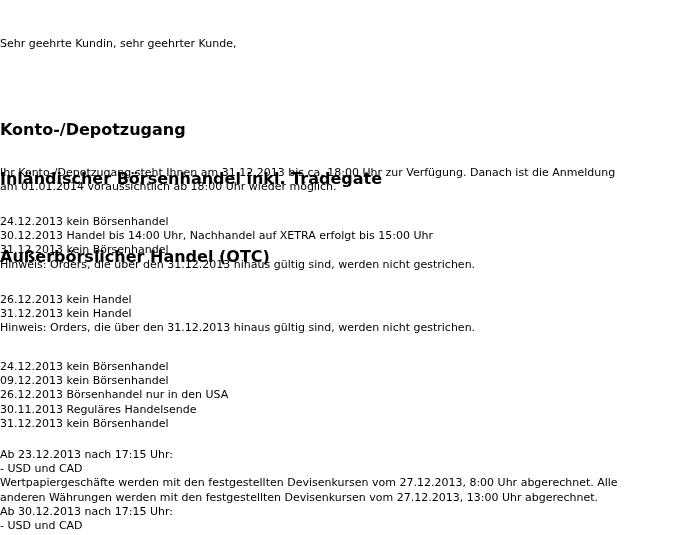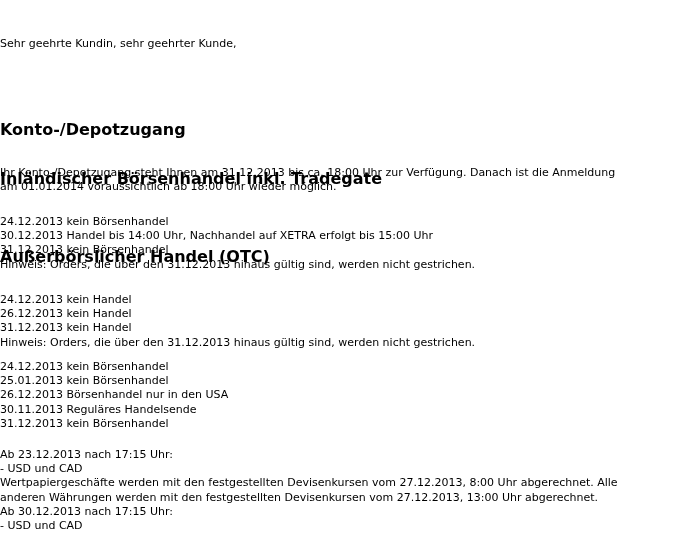--- a/index.html
+++ b/index.html
@@ -49,24 +49,24 @@
     <div><div class="line">Ihr Konto-/Depotzugang steht Ihnen am 31.12.2013 bis ca. 18:00 Uhr zur Verfügung. Danach ist die Anmeldung</div><div class="line">am 01.01.2014 voraussichtlich ab 18:00 Uhr wieder möglich.</div></div>
   </section>
 
   <section class="block" style="top:107px">
     <h2 class="heading">Inländischer Börsenhandel inkl. Tradegate</h2>
     <div><div class="line">24.12.2013 kein Börsenhandel</div><div class="line">30.12.2013 Handel bis 14:00 Uhr, Nachhandel auf XETRA erfolgt bis 15:00 Uhr</div><div class="line">31.12.2013 kein Börsenhandel</div><div class="line">Hinweis: Orders, die über den 31.12.2013 hinaus gültig sind, werden nicht gestrichen.</div></div>
   </section>
 
   <section class="block" style="top:185px">
     <h2 class="heading">Außerbörslicher Handel (OTC)</h2>
-    <div><div class="line">24.12.2013 kein Handel</div><div class="line">26.12.2013 kein Handel</div><div class="line">31.12.2013 kein Handel</div><div class="line">Hinweis: Orders, die über den 31.12.2013 hinaus gültig sind, werden nicht gestrichen.</div></div>
+    <div><div class="line">26.12.2013 kein Handel</div><div class="line">31.12.2013 kein Handel</div><div class="line">Hinweis: Orders, die über den 31.12.2013 hinaus gültig sind, werden nicht gestrichen.</div></div>
   </section>
 
   <section class="block" style="top:295px">
-    <div><div class="line">24.12.2013 kein Börsenhandel</div><div class="line">25.01.2013 kein Börsenhandel</div><div class="line">26.12.2013 Börsenhandel nur in den USA</div><div class="line">30.11.2013 Reguläres Handelsende</div><div class="line">31.12.2013 kein Börsenhandel</div></div>
+    <div><div class="line">24.12.2013 kein Börsenhandel</div><div class="line">09.12.2013 kein Börsenhandel</div><div class="line">26.12.2013 Börsenhandel nur in den USA</div><div class="line">30.11.2013 Reguläres Handelsende</div><div class="line">31.12.2013 kein Börsenhandel</div></div>
   </section>
 
   <section class="block" style="top:383px">
     <div><div class="line">Ab 23.12.2013 nach 17:15 Uhr:</div><div class="line">- USD und CAD</div><div class="line">Wertpapiergeschäfte werden mit den festgestellten Devisenkursen vom 27.12.2013, 8:00 Uhr abgerechnet. Alle</div><div class="line">anderen Währungen werden mit den festgestellten Devisenkursen vom 27.12.2013, 13:00 Uhr abgerechnet.</div><div class="line">Ab 30.12.2013 nach 17:15 Uhr:</div><div class="line">- USD und CAD</div></div>
   </section>
 
 </div>
 
 </body></html>

